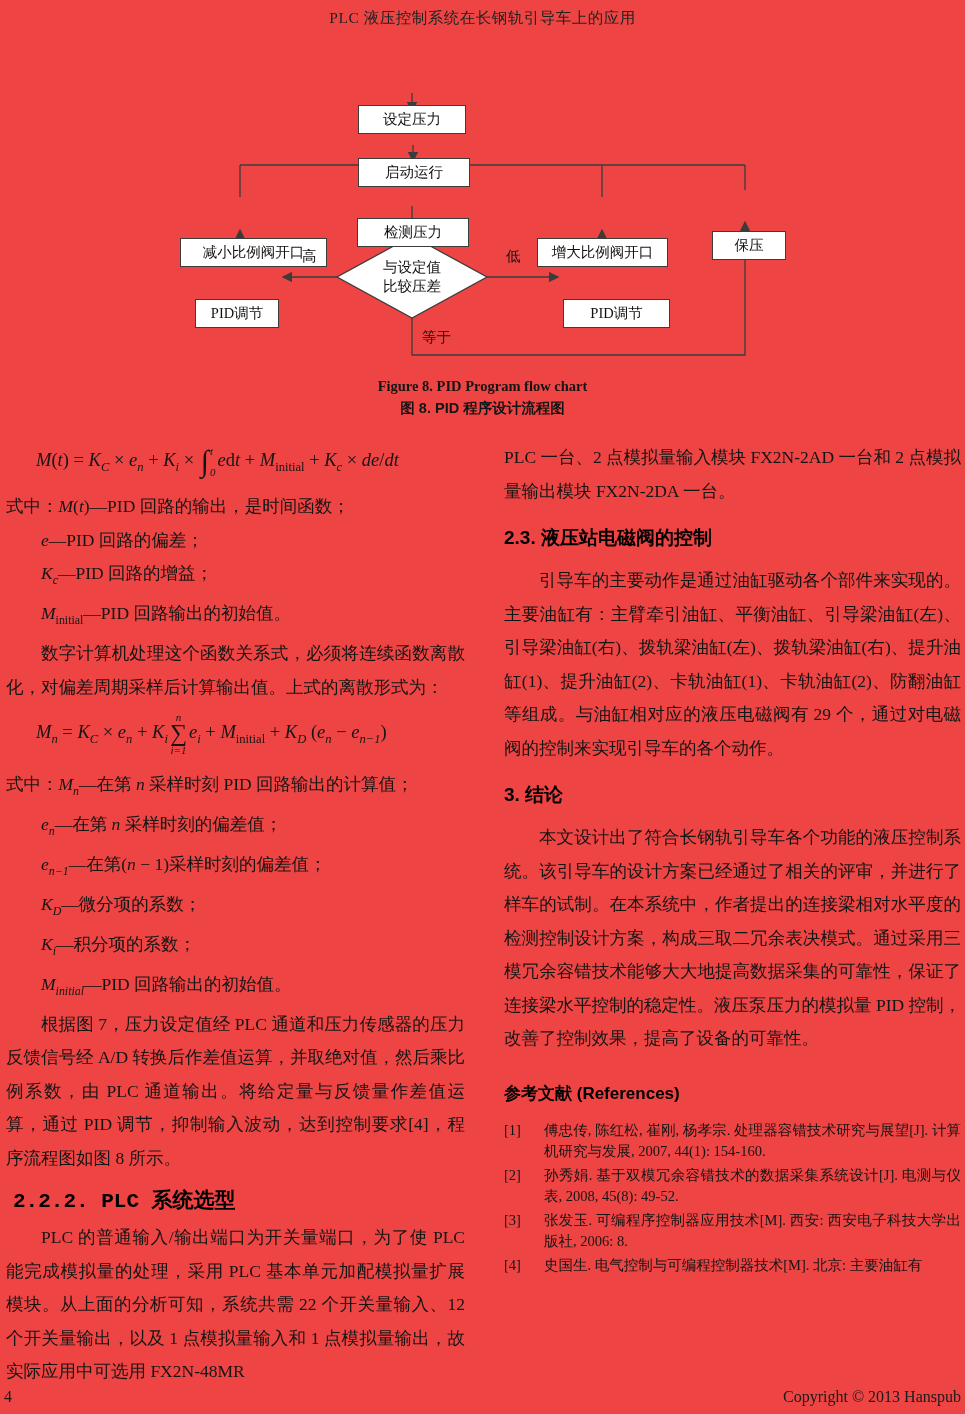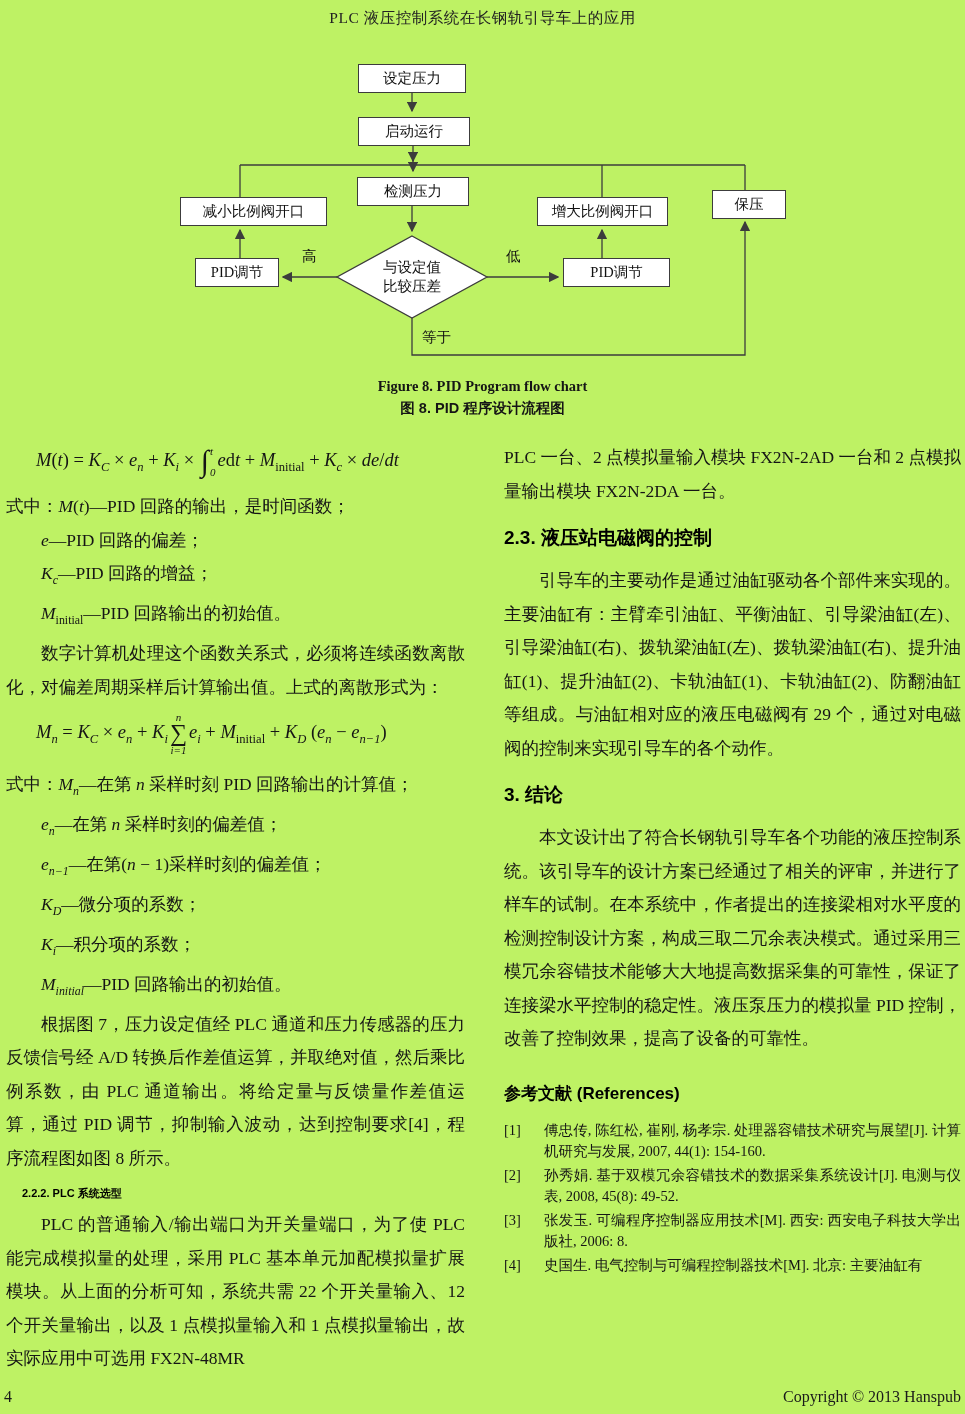--- a/index.html
+++ b/index.html
@@ -1,51 +1,51 @@
 <!DOCTYPE html>
 <html><head>
 <meta charset="utf-8">
 <style>
   * { box-sizing: border-box; margin: 0; padding: 0; }
   html,body { background:#ffffff; }
   .page {
     position: relative; width: 965px; height: 1414px; margin: 0 auto;
-    background: #bef264; color: #151515; overflow: hidden;
+    background: #ef4444; color: #151515; overflow: hidden;
     font-family: "Liberation Serif", serif;
   }
   .header-title {
     position: absolute; top: 8px; left: 0; width: 100%;
     text-align: center; font-size: 15.5px; letter-spacing: .5px; color: #222;
   }
   
   .flowchart { position: absolute; left: 0; top: 0; width: 965px; height: 430px; }
   .flowchart svg { position: absolute; left: 0; top: 0; }
   .fc-box {
     position: absolute; border: 1.3px solid #3c3c3c; background: #fff;
     display: flex; align-items: center; justify-content: center;
-    font-size: 14.5px; line-height: 1; color: #111; white-space: nowrap;
+    font-size: 14.5px; line-height: 1; color: #111; white-space: nowrap; margin-top: 41px;
   }
   .fc-diamond-text {
     position: absolute; left: 362px; top: 258px; width: 100px;
     text-align: center; font-size: 14.5px; line-height: 19px; color: #111;
   }
   .fc-label { position: absolute; font-size: 14.5px; color: #111; }
   .caption { position: absolute; left: 0; width: 100%; text-align: center; font-weight: bold; font-size: 14.5px; }
   .caption.en { top: 378px; font-family: "Liberation Serif", serif; }
   .caption.zh { top: 399px; font-family: "Liberation Sans", sans-serif; }
   
   .col { position: absolute; }
   #col-left  { left: 6px;  top: 438px; width: 459px; }
   #col-right { left: 504px; top: 441px; width: 457px; }
   .para { font-size: 17.5px; line-height: 33.5px; text-align: justify; }
   .para.ind { text-indent: 35px; }
   .def-line { font-size: 17.5px; line-height: 33.5px; }
   .def-line.ind { padding-left: 35px; }
   .heading { font-family: "Liberation Sans", sans-serif; font-weight: bold; color: #000; }
-  .heading.h3 { font-size: 11px; margin: 11px 16px 7px; }
+  .heading.h3 { font-size: 21px; margin: 11px 7px 7px; font-family: Liberation Mono, monospace; }
   .heading.h2 { font-size: 19px;   margin: 17px 0 13px; }
   .heading.h1 { font-size: 17px;   margin: 26px 0 15px; }
   .refs { font-size: 14.5px; line-height: 21.5px; }
   .ref { display: flex; margin-bottom: 2px; }
   .ref-label { width: 40px; flex: none; }
   .ref-text { flex: 1; text-align: justify; }
   
   .formula { font-size: 18.5px; margin: 8px 0 12px 30px; white-space: nowrap; }
   .it { font-style: italic; }
   .sb { font-size: 0.68em; vertical-align: sub; }

